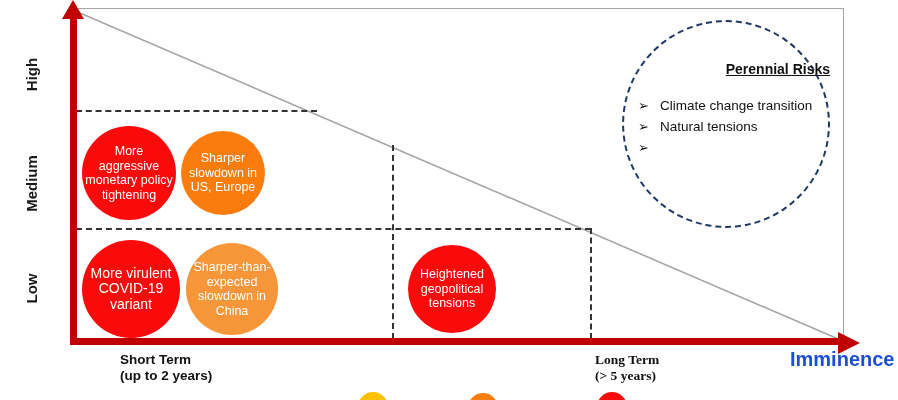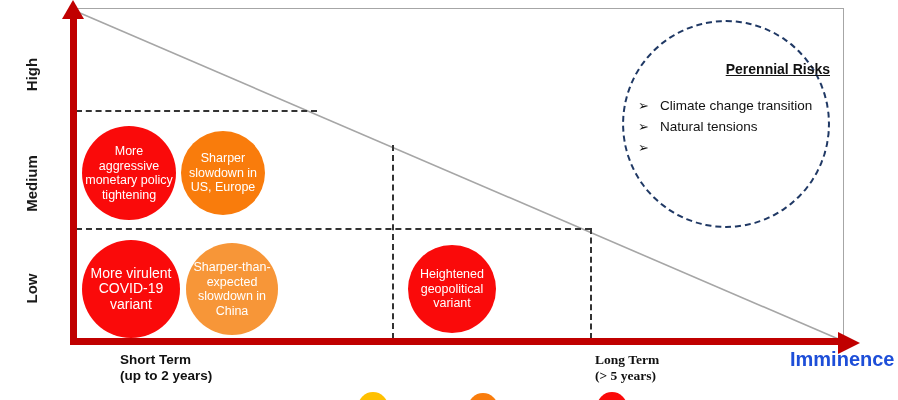--- a/index.html
+++ b/index.html
@@ -108,21 +108,21 @@
   <div class="x-tick xt-long">
     <span>Long Term</span>
     <span class="l2">(&gt; 5 years)</span>
   </div>
   <div class="x-title">Imminence</div>
 
   <div class="bubble b-monetary">More aggressive monetary policy tightening</div>
   <div class="bubble b-sharper-us">Sharper slowdown in US, Europe</div>
   <div class="bubble b-covid">More virulent COVID-19 variant</div>
   <div class="bubble b-china">Sharper-than-expected slowdown in China</div>
-  <div class="bubble b-geo">Heightened geopolitical variant</div>
+  <div class="bubble b-geo">Heightened geopolitical tensions</div>
 
   <div class="perennial"></div>
   <div class="per-title">Perennial Risks</div>
   <div class="per-list">
     <div class="per-item">
       <span class="per-bullet">➢</span>
       <span>Climate change transition</span>
     </div>
     <div class="per-item">
       <span class="per-bullet">➢</span>

